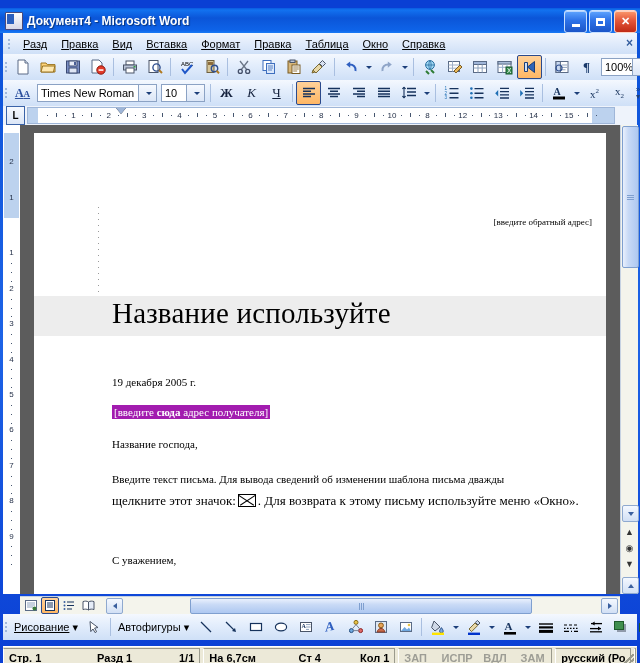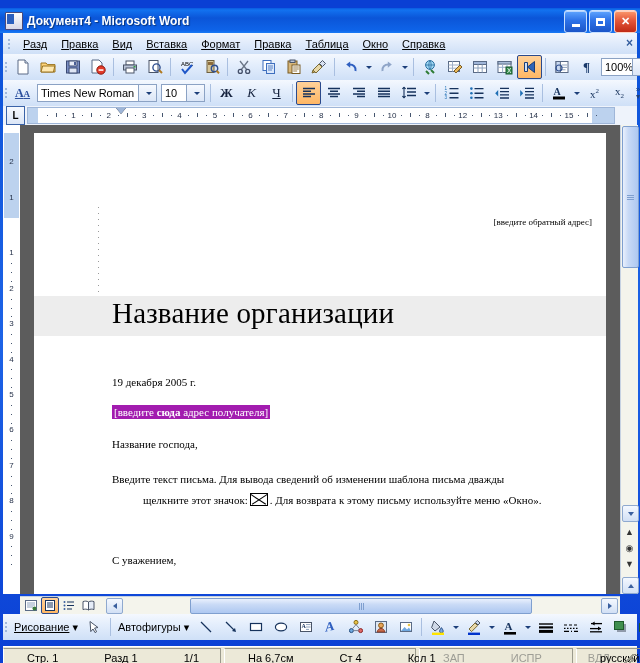--- a/index.html
+++ b/index.html
@@ -161,21 +161,21 @@
   .ret-addr{right:14px;top:84px;font-size:9px;}
   .org-title{left:78px;top:164px;font-size:29px;letter-spacing:.2px;}
   .doc-date{left:78px;top:243px;font-size:11px;}
   .recip{
     left:78px;top:272px;font-size:11px;
     background:#a21caf;color:#fff;padding:1px 2px;
   }
   .recip b{font-weight:bold;}
   .greet{left:78px;top:305px;font-size:11px;}
   .body1{left:78px;top:340px;font-size:11px;}
-  .body2{left:78px;top:360px;font-size:11px;margin-left:31px;}
+  .body2{left:78px;top:360px;font-size:13px;}
   .sign{left:78px;top:392px;font-size:11px;margin-top:29px;}
   .sender{left:78px;top:458px;font-size:11px;}
   .sender b{font-weight:bold;}
   .env{
     display:inline-block;width:16px;height:11px;border:1px solid #000;
     position:relative;vertical-align:-2px;margin:0 2px;background:#fff;
   }
   .env:before,.env:after{
     content:"";position:absolute;left:0;top:0;width:18px;height:1px;background:#000;
     transform-origin:0 0;
@@ -249,21 +249,21 @@
   .draw-label{
     font-size:11px;padding:2px 4px;white-space:nowrap;cursor:default;
   }
   
   .statusbar{
     position:absolute;left:3px;top:638px;width:634px;height:21px;
     background:#ece9d8;border-top:1px solid #fff;
     display:flex;align-items:center;font-size:11px;color:#000;
   }
   .st-cell{
-    padding:0 23px;white-space:nowrap;cursor:default;
+    padding:0 5px;white-space:nowrap;cursor:default;font-weight:bold;
   }
   .st-grp{
     display:flex;align-items:center;height:17px;
     border-left:1px solid #fff;border-top:1px solid #9a9a8c;
     border-right:1px solid #9a9a8c;border-bottom:1px solid #fff;
     margin-right:3px;
   }
   .st-dim{color:#9d9d95;}
   .grip{
     position:absolute;right:3px;bottom:2px;width:12px;height:12px;
@@ -723,21 +723,21 @@
       <span class="v-dot" style="top: 430.3px;"></span>
       <span class="v-dot" style="top: 439.15px;"></span>
     </div>
 
   <div class="docarea">
     <div class="page">
       <div class="gray-band"></div>
       <div class="vdots"></div>
 
       <div class="txt ret-addr">[введите обратный адрес]</div>
-      <div class="txt org-title">Название организации</div>
+      <div class="txt org-title">Название используйте</div>
       <div class="txt doc-date">19 декабря 2005 г.</div>
 
       <div class="txt recip"><span>[введите </span><b>сюда</b><span> адрес получателя]</span></div>
 
       <div class="txt greet">Название господа,</div>
       <div class="txt body1">Введите текст письма. Для вывода сведений об изменении шаблона письма дважды</div>
       <div class="txt body2"><span>щелкните этот значок:</span><span class="env"></span><span>. Для возврата к этому письму используйте меню «Окно».</span></div>
       <div class="txt sign">С уважением,</div>
 
       <div class="txt sender"><span>[введите </span><b>сюда</b><span> имя отправителя]</span></div>

